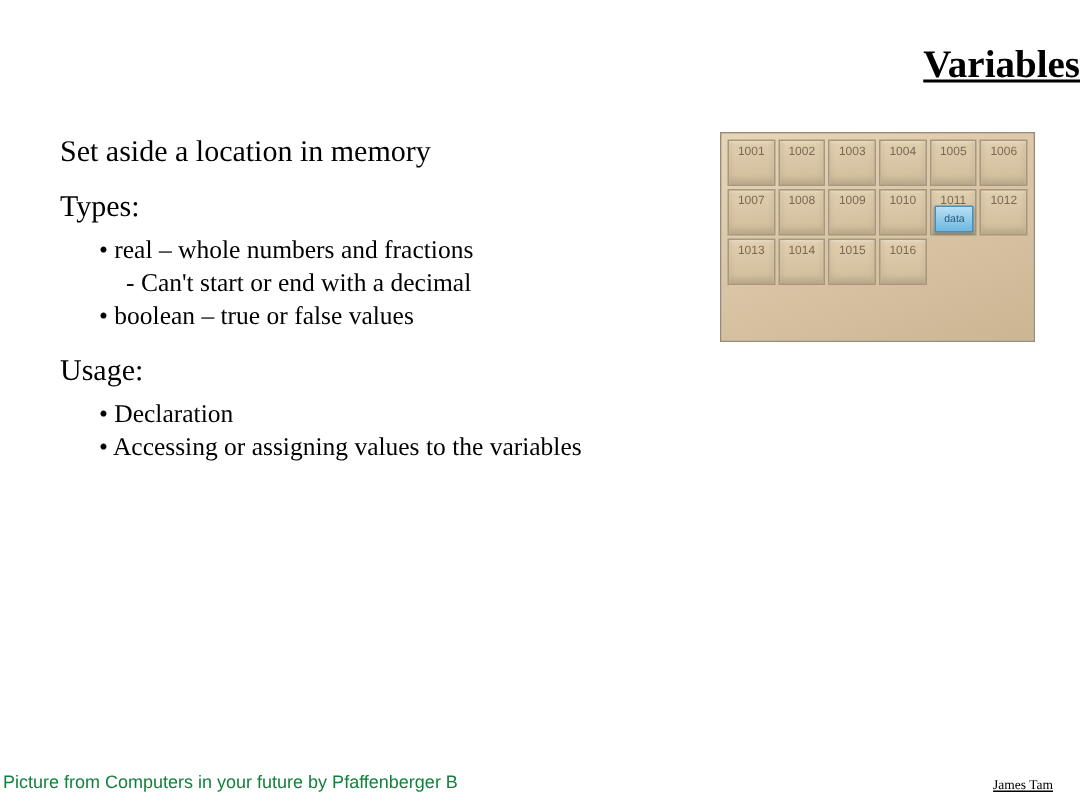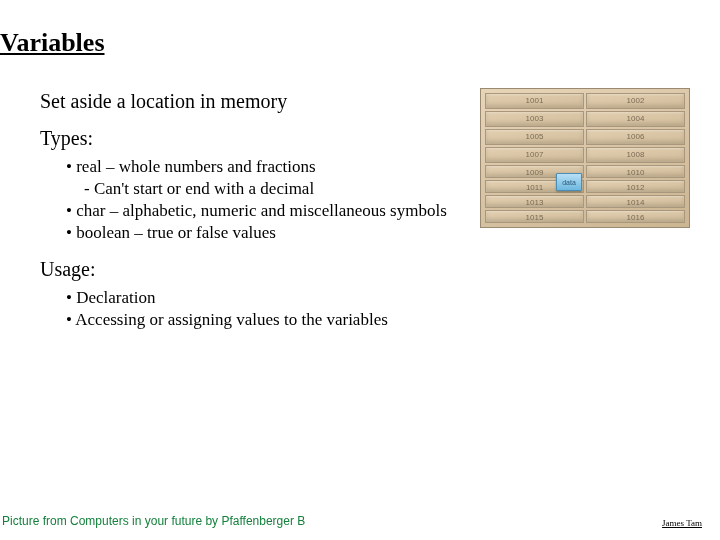--- a/index.html
+++ b/index.html
@@ -5,21 +5,21 @@
   * { margin: 0; padding: 0; box-sizing: border-box; }
   body {
     width: 720px;
     height: 540px;
     background: #fff;
     font-family: "Times New Roman", Times, serif;
     color: #000;
     position: relative;
   }
   .title {
-    text-align: left;
+    text-align: right;
     font-size: 26px;
     font-weight: bold;
     text-decoration: underline;
     padding-top: 28px;
     padding-bottom: 18px;
   }
   .content {
     padding-left: 40px;
     padding-right: 20px;
   }
@@ -68,21 +68,21 @@
     top: 88px;
     width: 210px;
     height: 140px;
   }
   .diagram .frame {
     width: 100%;
     height: 100%;
     background: linear-gradient(160deg, #e8d5b8 0%, #d9c4a5 50%, #cbb592 100%);
     border: 1px solid #9a8a72;
     display: grid;
-    grid-template-columns: repeat(2, 1fr);
+    grid-template-columns: repeat(6, 1fr);
     grid-template-rows: repeat(4, 1fr);
     gap: 2px;
     padding: 4px;
   }
   .cell {
     background: linear-gradient(175deg, #e2cfb0 0%, #d0bc9a 100%);
     border: 1px solid #a8977c;
     box-shadow: inset 0 -3px 4px rgba(0,0,0,0.12), inset 0 1px 2px rgba(255,255,255,0.3);
     position: relative;
     font-family: Arial, sans-serif;
@@ -115,21 +115,20 @@
 
 <div class="content">
   <div class="point">Set aside a location in memory</div>
 
   <div class="point">Types:</div>
   <ul class="bullets">
     <li>real – whole numbers and fractions</li>
   </ul>
   <div class="sub">Can't start or end with a decimal</div>
   <ul class="bullets">
-    <li>char – alphabetic, numeric and miscellaneous symbols</li>
     <li>boolean – true or false values</li>
   </ul>
 
   <div class="point">Usage:</div>
   <ul class="bullets">
     <li>Declaration</li>
     <li>Accessing or assigning values to the variables</li>
   </ul>
 </div>
 

